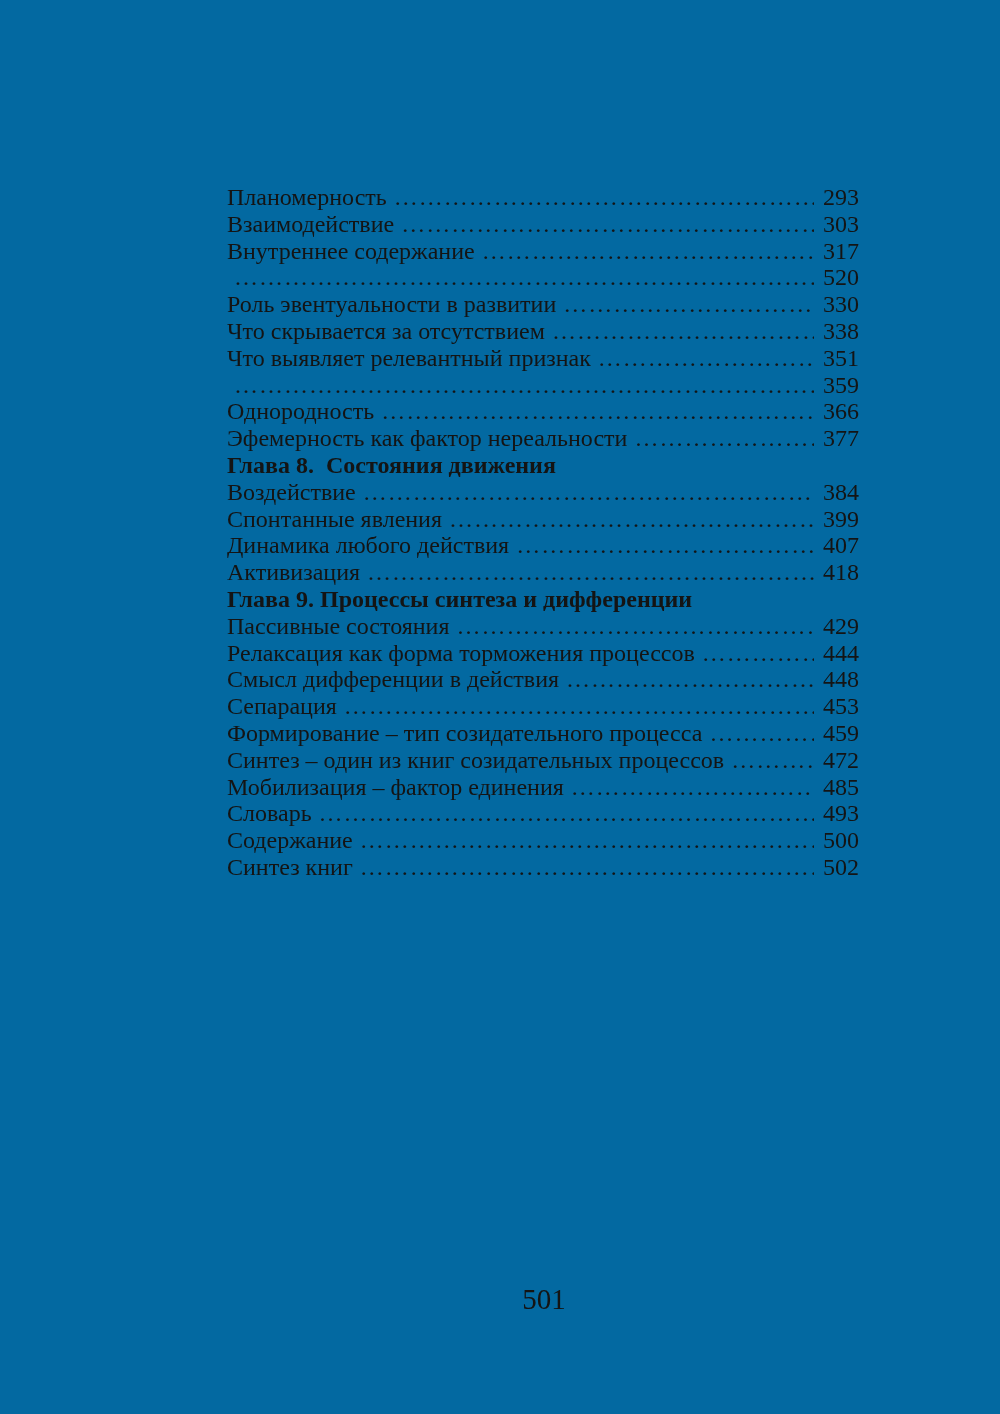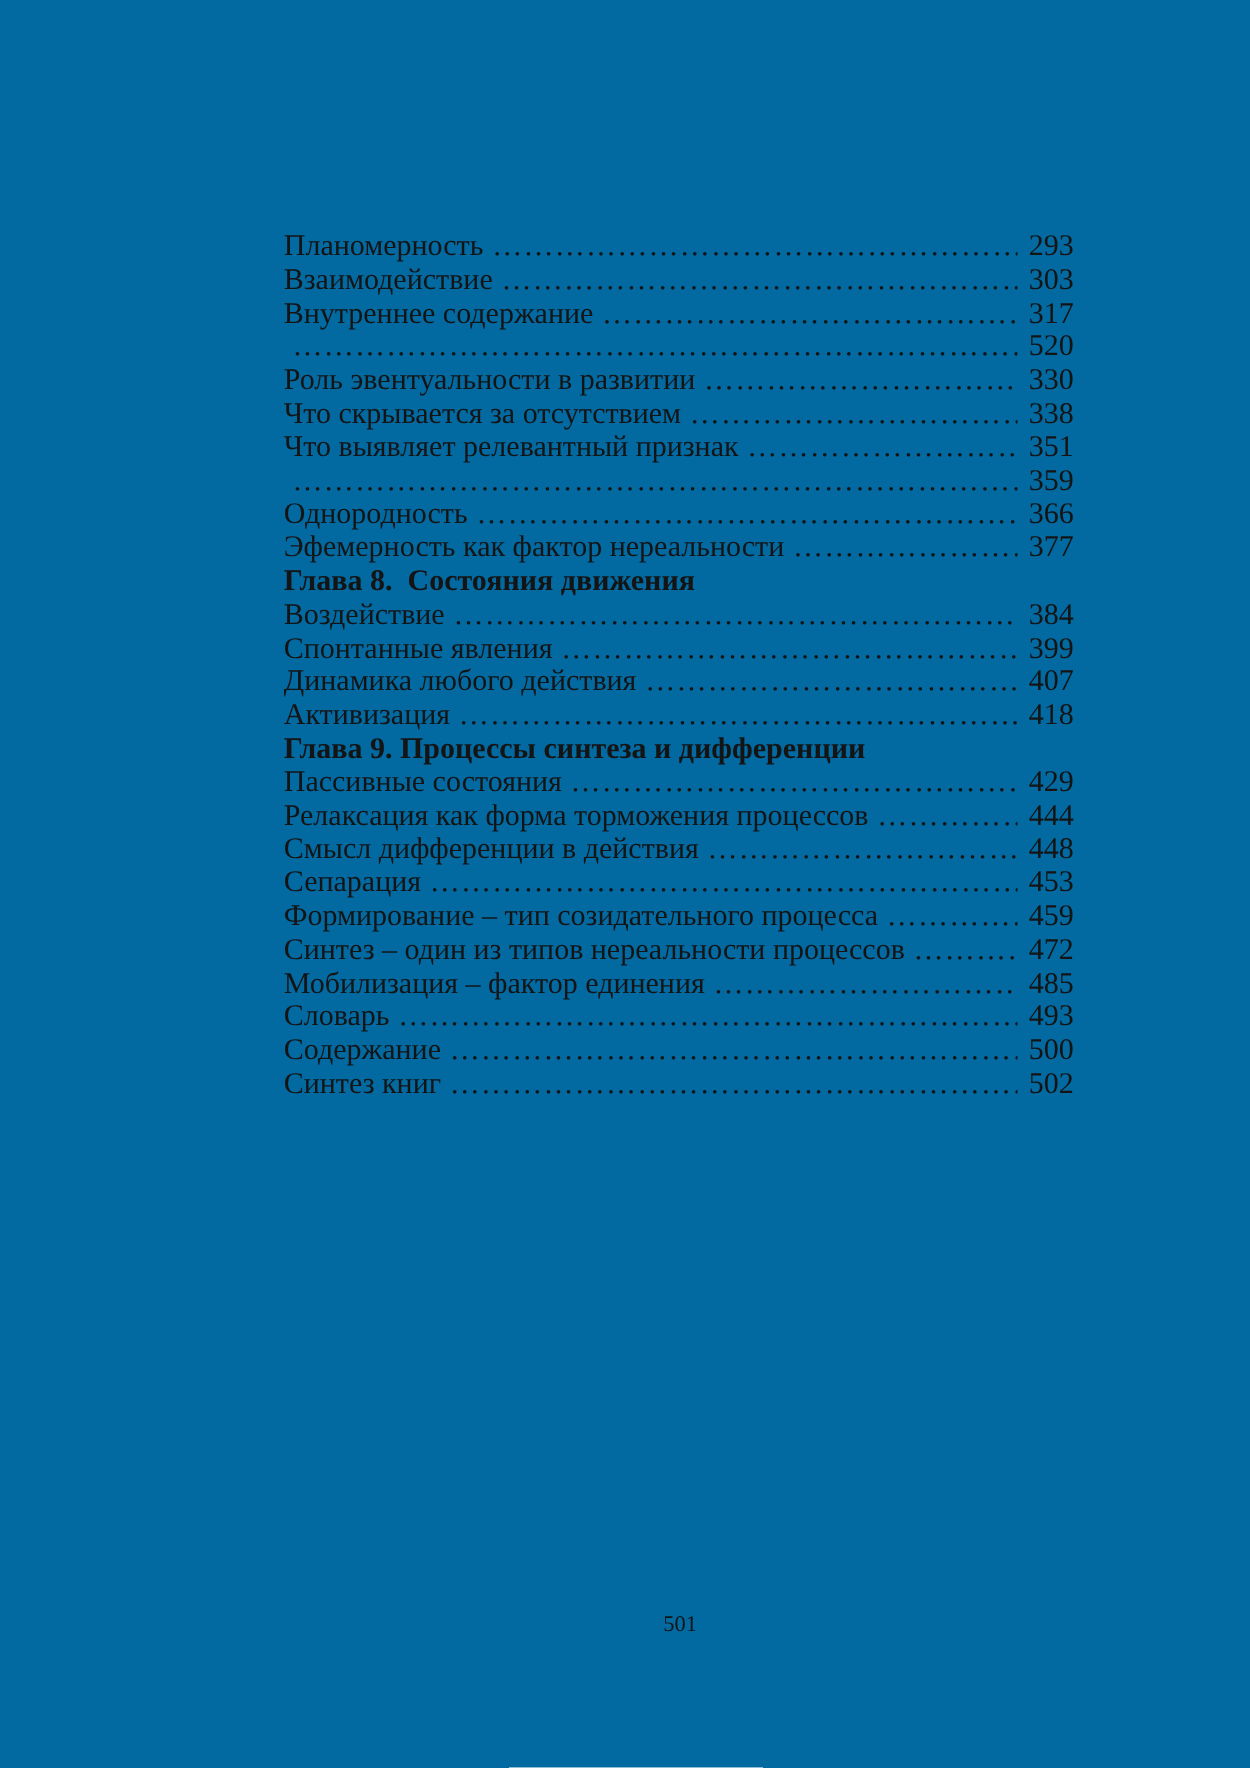--- a/index.html
+++ b/index.html
@@ -52,21 +52,21 @@
     text-align: left;
     min-width: 38px;
     padding-left: 9px;
   }
   .footer-pagenum {
     position: absolute;
     left: 227px;
     top: 1285px;
     width: 634px;
     text-align: center;
-    font-size: 18px;
+    font-size: 29px;
     line-height: 28px;
   }
 </style>
 </head>
 <body>
 
 <div class="page">
   <div class="toc" id="toc-lines">
       <div class="toc-row entry"><span class="title">Планомерность</span><span class="leader">……………………………………………………………………………………………………………………</span><span class="pagenum">293</span></div>
       <div class="toc-row entry"><span class="title">Взаимодействие</span><span class="leader">……………………………………………………………………………………………………………………</span><span class="pagenum">303</span></div>
@@ -82,20 +82,20 @@
       <div class="toc-row entry"><span class="title">Воздействие</span><span class="leader">……………………………………………………………………………………………………………………</span><span class="pagenum">384</span></div>
       <div class="toc-row entry"><span class="title">Спонтанные явления</span><span class="leader">……………………………………………………………………………………………………………………</span><span class="pagenum">399</span></div>
       <div class="toc-row entry"><span class="title">Динамика любого действия</span><span class="leader">……………………………………………………………………………………………………………………</span><span class="pagenum">407</span></div>
       <div class="toc-row entry"><span class="title">Активизация</span><span class="leader">……………………………………………………………………………………………………………………</span><span class="pagenum">418</span></div>
       <div class="toc-row chapter">Глава 9. Процессы синтеза и дифференции</div>
       <div class="toc-row entry"><span class="title">Пассивные состояния</span><span class="leader">……………………………………………………………………………………………………………………</span><span class="pagenum">429</span></div>
       <div class="toc-row entry"><span class="title">Релаксация как форма торможения процессов</span><span class="leader">……………………………………………………………………………………………………………………</span><span class="pagenum">444</span></div>
       <div class="toc-row entry"><span class="title">Смысл дифференции в действия</span><span class="leader">……………………………………………………………………………………………………………………</span><span class="pagenum">448</span></div>
       <div class="toc-row entry"><span class="title">Сепарация</span><span class="leader">……………………………………………………………………………………………………………………</span><span class="pagenum">453</span></div>
       <div class="toc-row entry"><span class="title">Формирование – тип созидательного процесса</span><span class="leader">……………………………………………………………………………………………………………………</span><span class="pagenum">459</span></div>
-      <div class="toc-row entry"><span class="title">Синтез – один из типов нереальности процессов</span><span class="leader">……………………………………………………………………………………………………………………</span><span class="pagenum">472</span></div>
+      <div class="toc-row entry"><span class="title">Синтез – один из книг созидательных процессов</span><span class="leader">……………………………………………………………………………………………………………………</span><span class="pagenum">472</span></div>
       <div class="toc-row entry"><span class="title">Мобилизация – фактор единения</span><span class="leader">……………………………………………………………………………………………………………………</span><span class="pagenum">485</span></div>
       <div class="toc-row entry"><span class="title">Словарь</span><span class="leader">……………………………………………………………………………………………………………………</span><span class="pagenum">493</span></div>
       <div class="toc-row entry"><span class="title">Содержание</span><span class="leader">……………………………………………………………………………………………………………………</span><span class="pagenum">500</span></div>
       <div class="toc-row entry"><span class="title">Синтез книг</span><span class="leader">……………………………………………………………………………………………………………………</span><span class="pagenum">502</span></div>
     </div>
   <div class="footer-pagenum">501</div>
 </div>
 
 </body></html>

